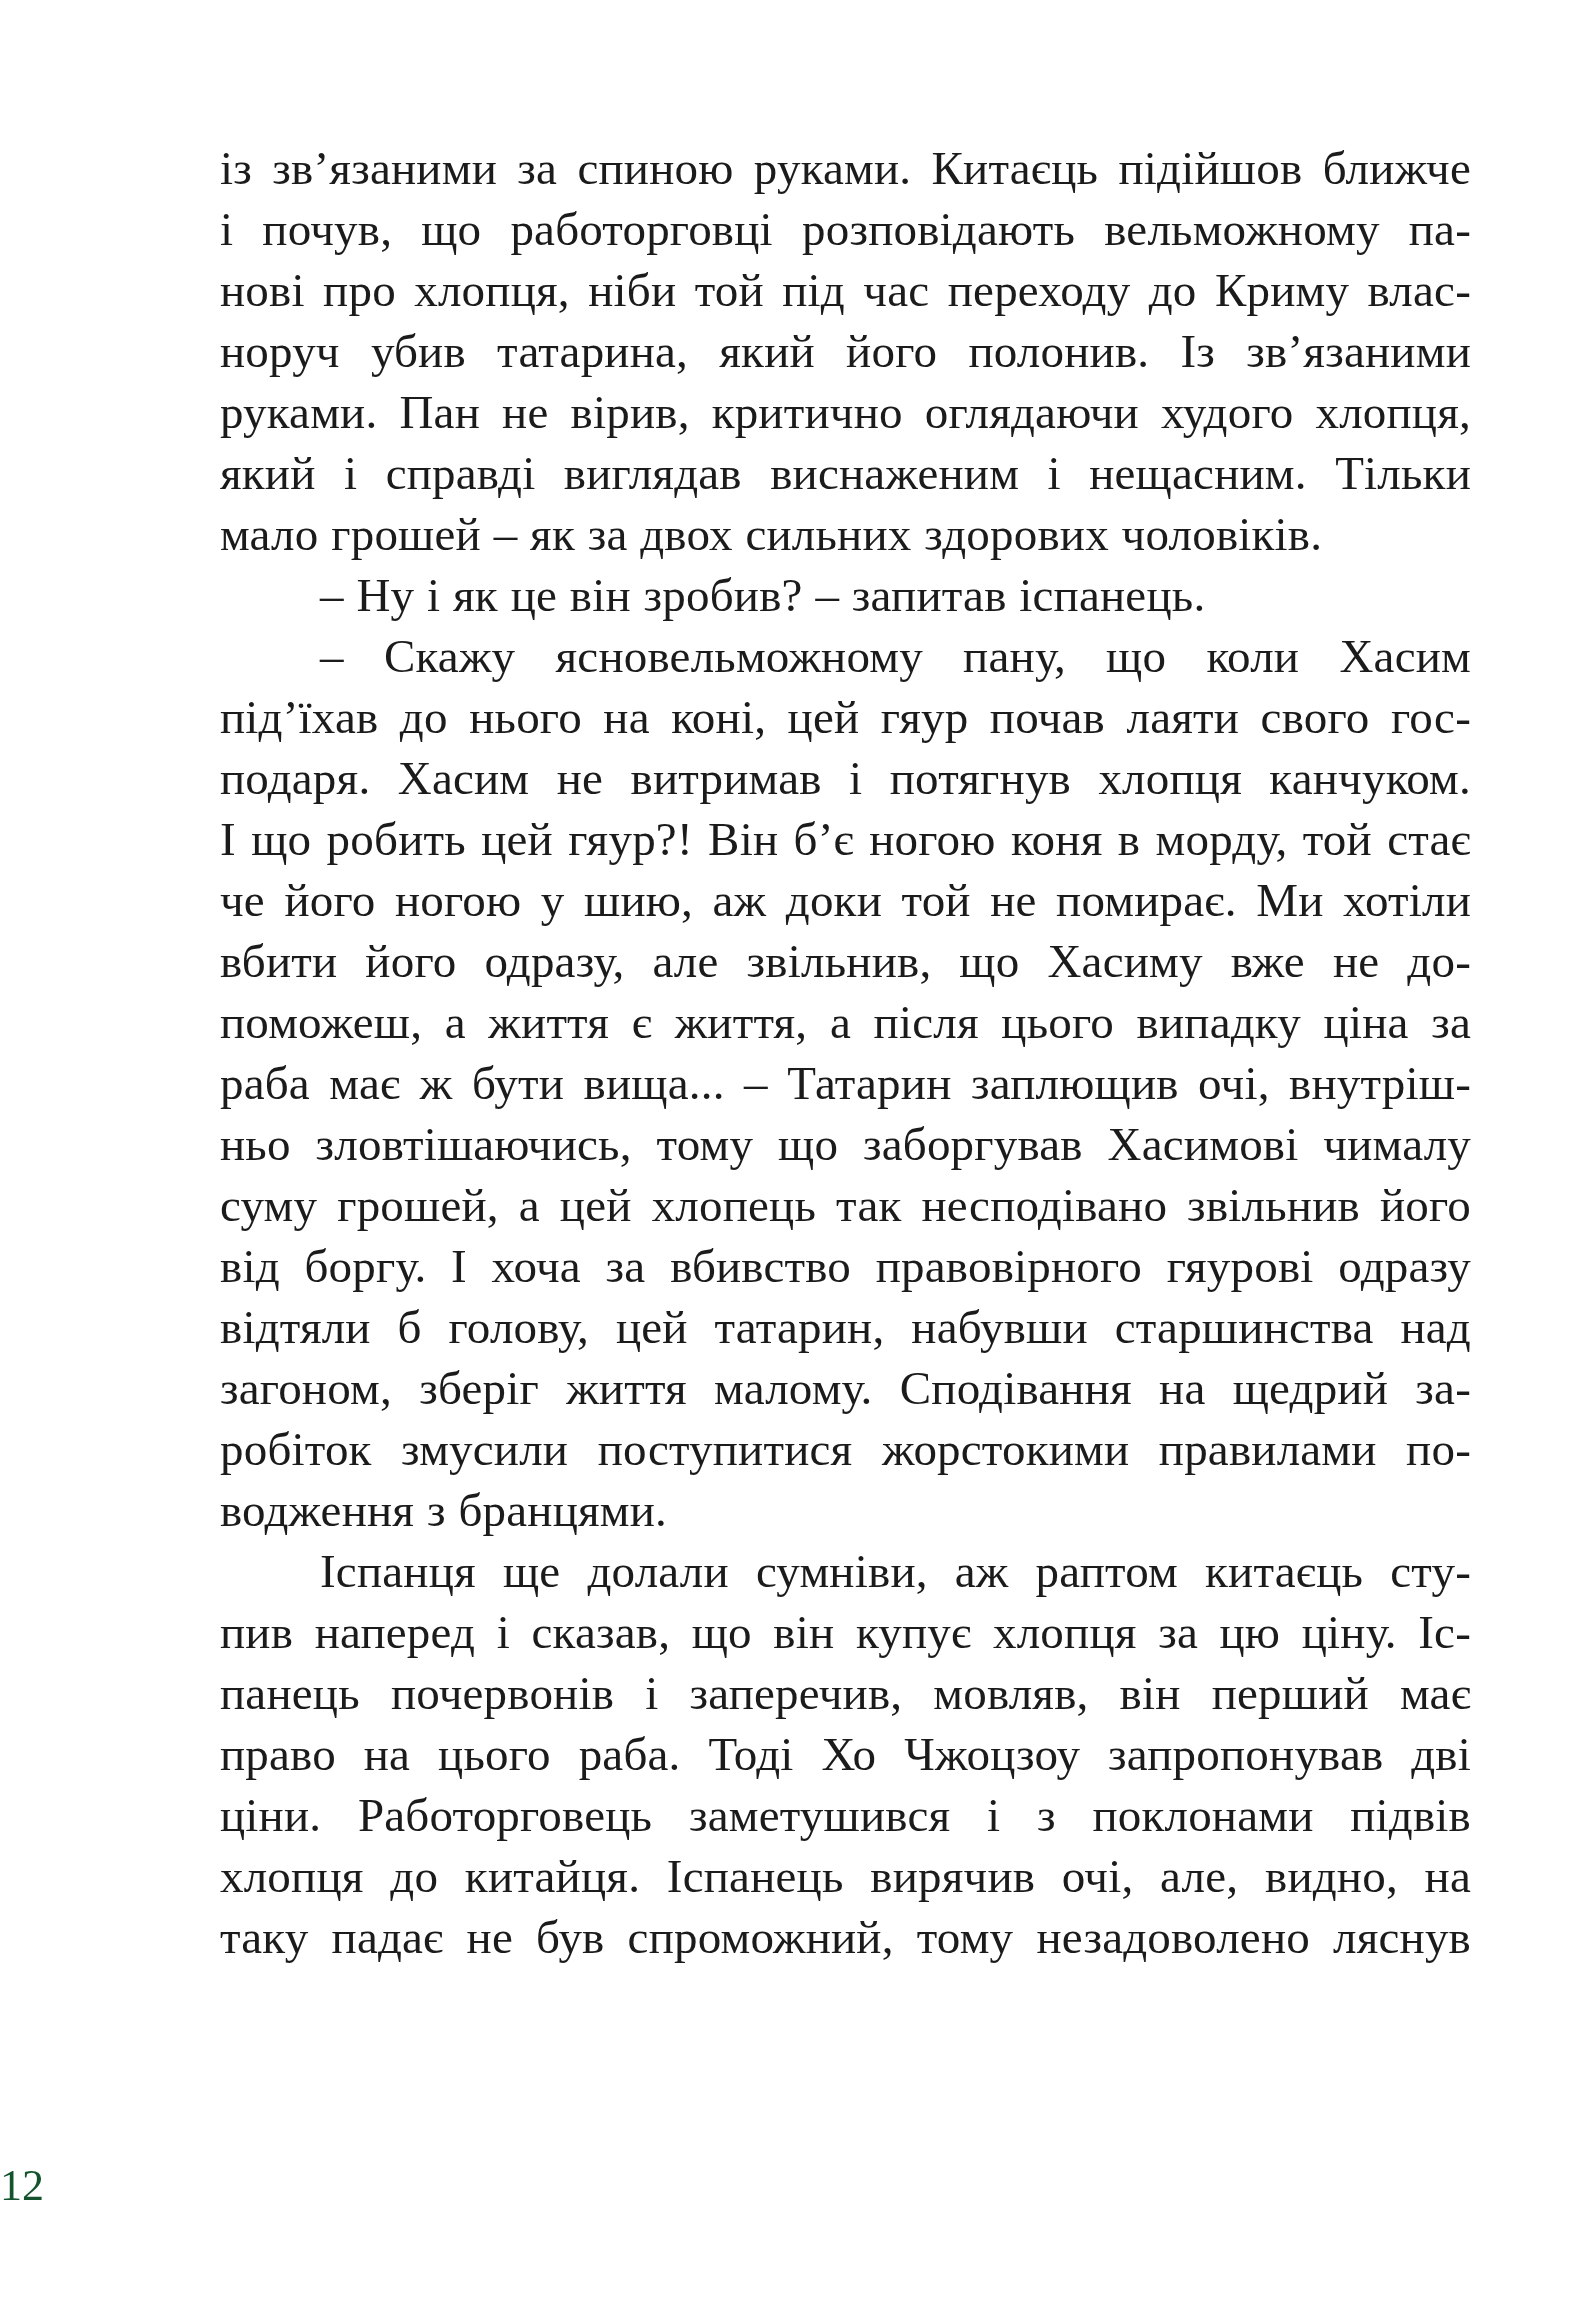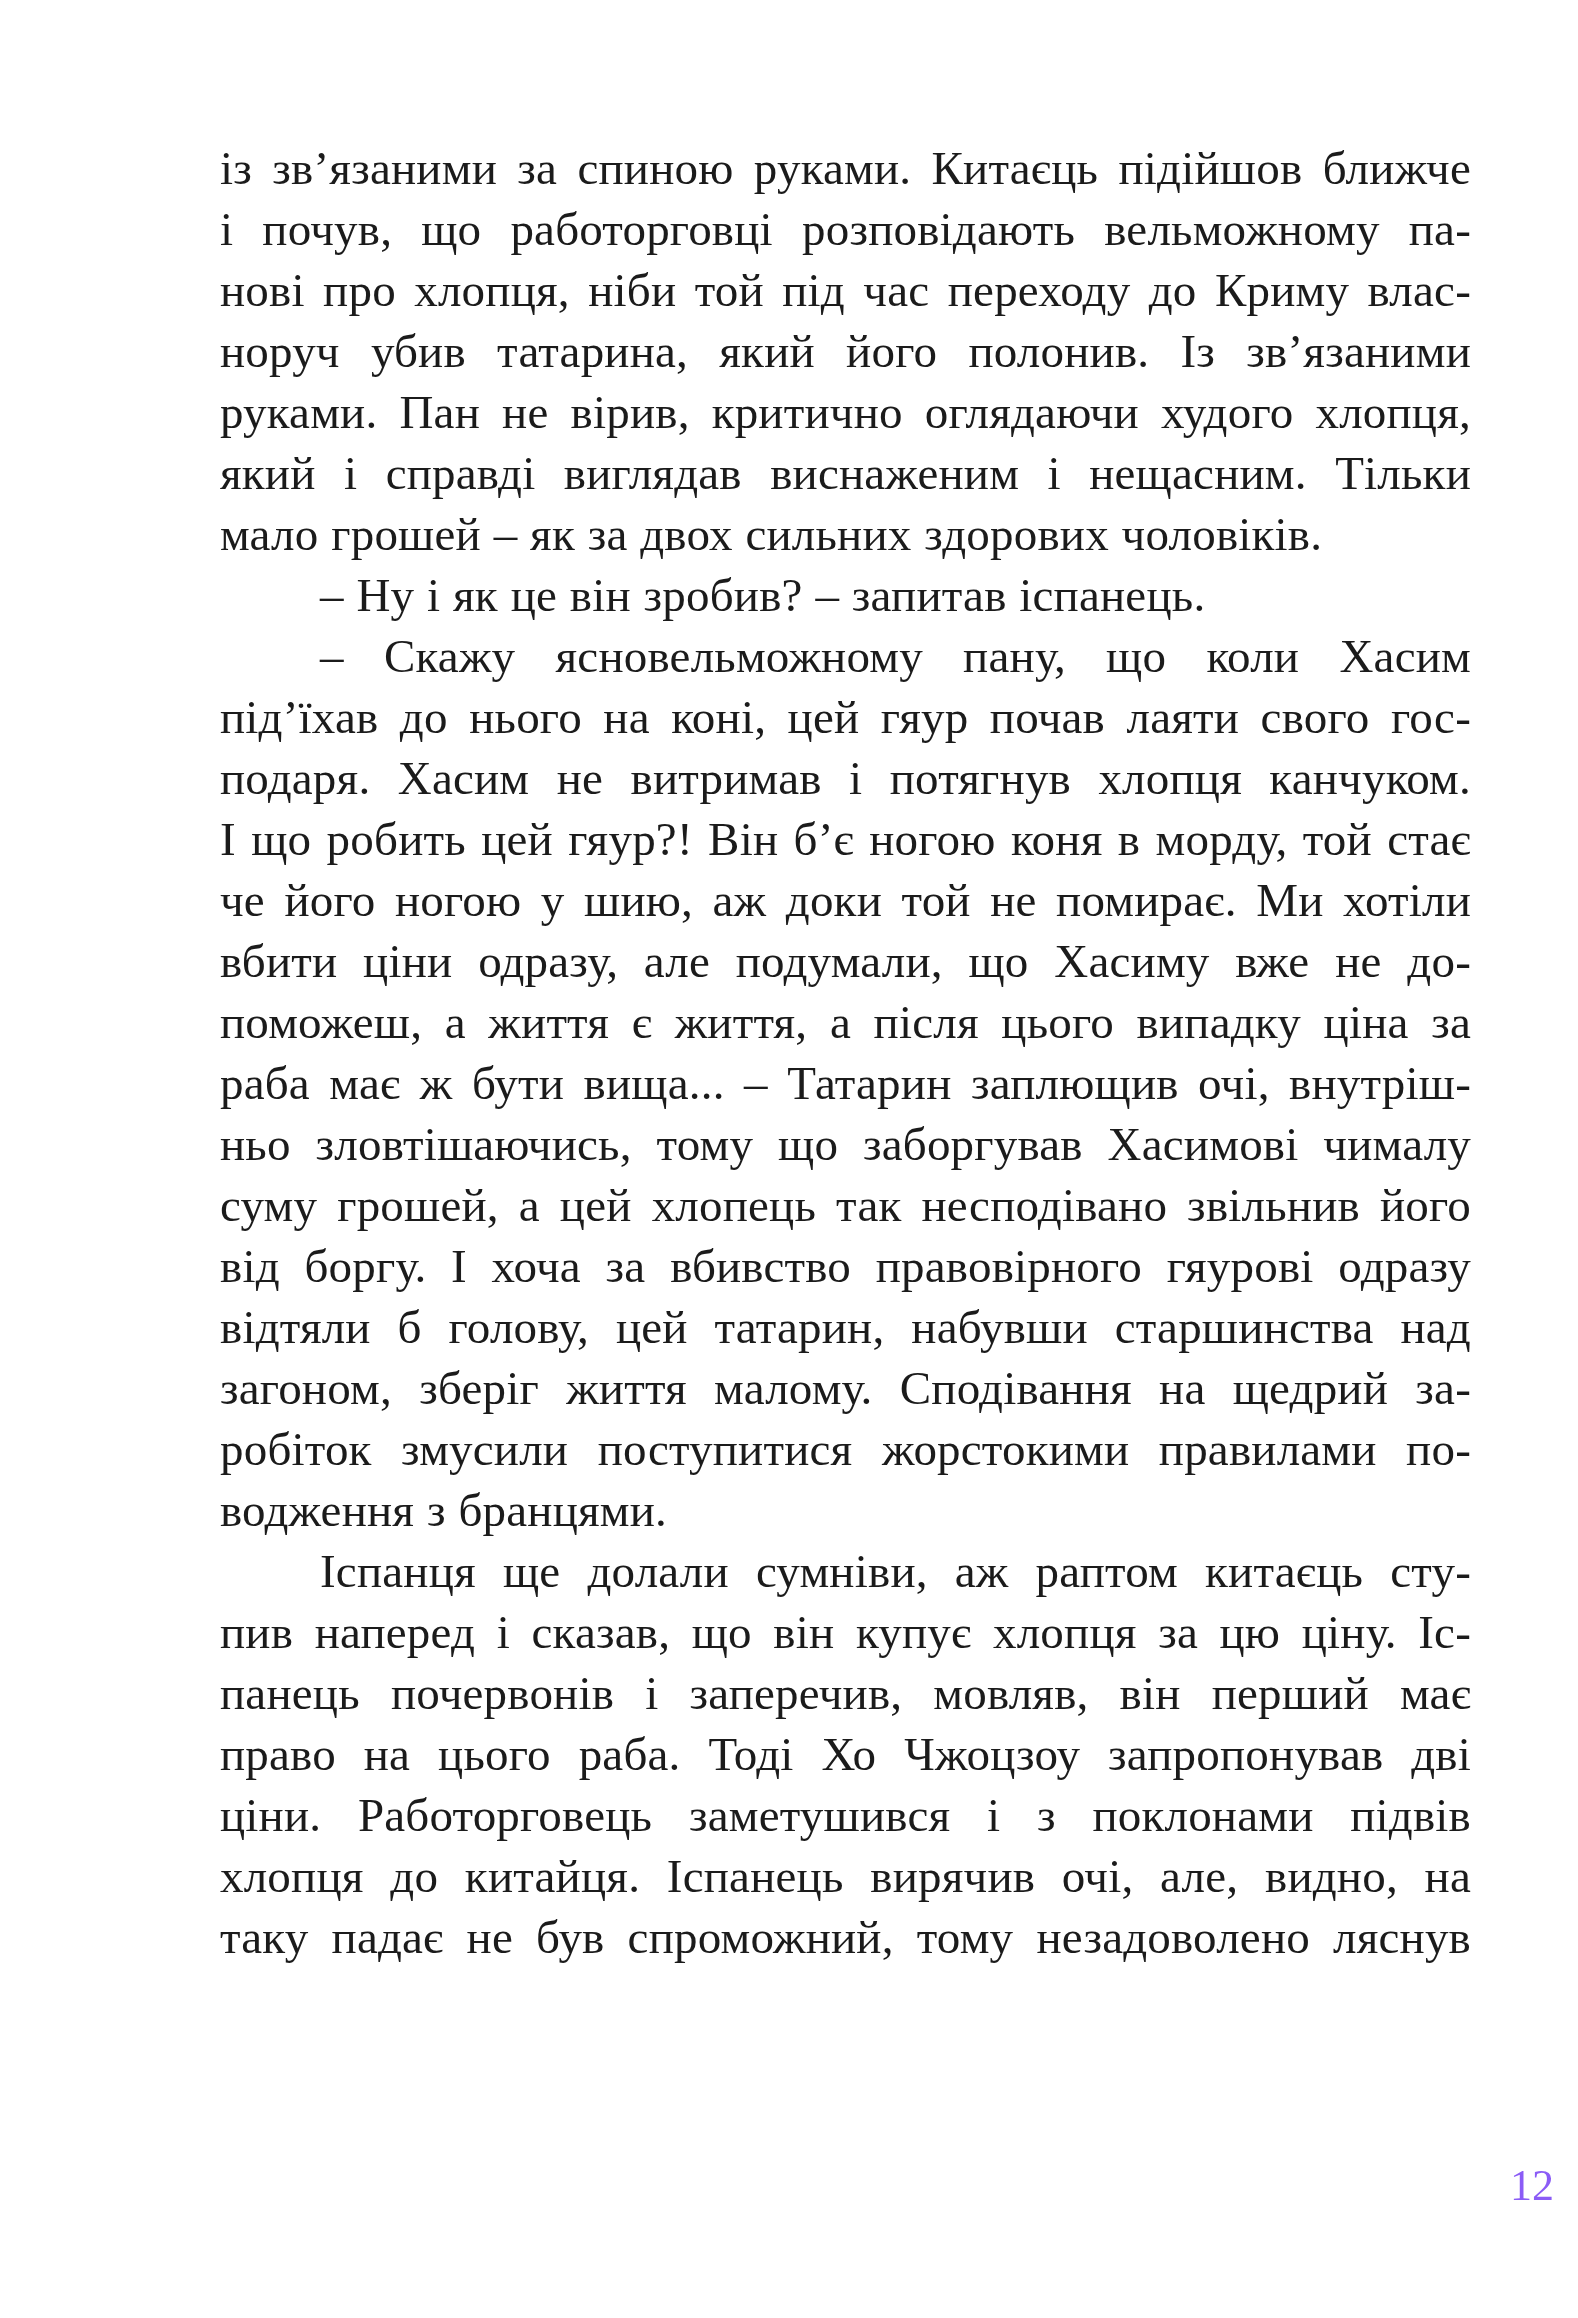--- a/index.html
+++ b/index.html
@@ -45,24 +45,24 @@
   }
   
   .indent {
     text-indent: 100px;
   }
   .page-number {
     position: absolute;
     left: 0;
     top: 2161px;
     width: 1554px;
-    text-align: right;
+    text-align: left;
     font-size: 44px;
     line-height: 49px;
-    color: #8b5cf6;
+    color: #14532d;
   }
 </style>
 </head>
 <body>
 
 <div class="page">
   <div class="text-block">
 
     <p class="line j">із зв’язаними за спиною руками. Китаєць підійшов ближче</p>
     <p class="line j">і почув, що работорговці розповідають вельможному па-</p>
@@ -72,21 +72,21 @@
     <p class="line j">який і справді виглядав виснаженим і нещасним. Тільки</p>
     <p class="line e">мало грошей – як за двох сильних здорових чоловіків.</p>
 
     <p class="line e indent">– Ну і як це він зробив? – запитав іспанець.</p>
 
     <p class="line j indent">– Скажу ясновельможному пану, що коли Хасим</p>
     <p class="line j">під’їхав до нього на коні, цей гяур почав лаяти свого гос-</p>
     <p class="line j">подаря. Хасим не витримав і потягнув хлопця канчуком.</p>
     <p class="line j">І що робить цей гяур?! Він б’є ногою коня в морду, той стає</p>
     <p class="line j">че його ногою у шию, аж доки той не помирає. Ми хотіли</p>
-    <p class="line j">вбити ціни одразу, але подумали, що Хасиму вже не до-</p>
+    <p class="line j">вбити його одразу, але звільнив, що Хасиму вже не до-</p>
     <p class="line j">поможеш, а життя є життя, а після цього випадку ціна за</p>
     <p class="line j">раба має ж бути вища... – Татарин заплющив очі, внутріш-</p>
     <p class="line j">ньо зловтішаючись, тому що заборгував Хасимові чималу</p>
     <p class="line j">суму грошей, а цей хлопець так несподівано звільнив його</p>
     <p class="line j">від боргу. І хоча за вбивство правовірного гяурові одразу</p>
     <p class="line j">відтяли б голову, цей татарин, набувши старшинства над</p>
     <p class="line j">загоном, зберіг життя малому. Сподівання на щедрий за-</p>
     <p class="line j">робіток змусили поступитися жорстокими правилами по-</p>
     <p class="line e">водження з бранцями.</p>
 

